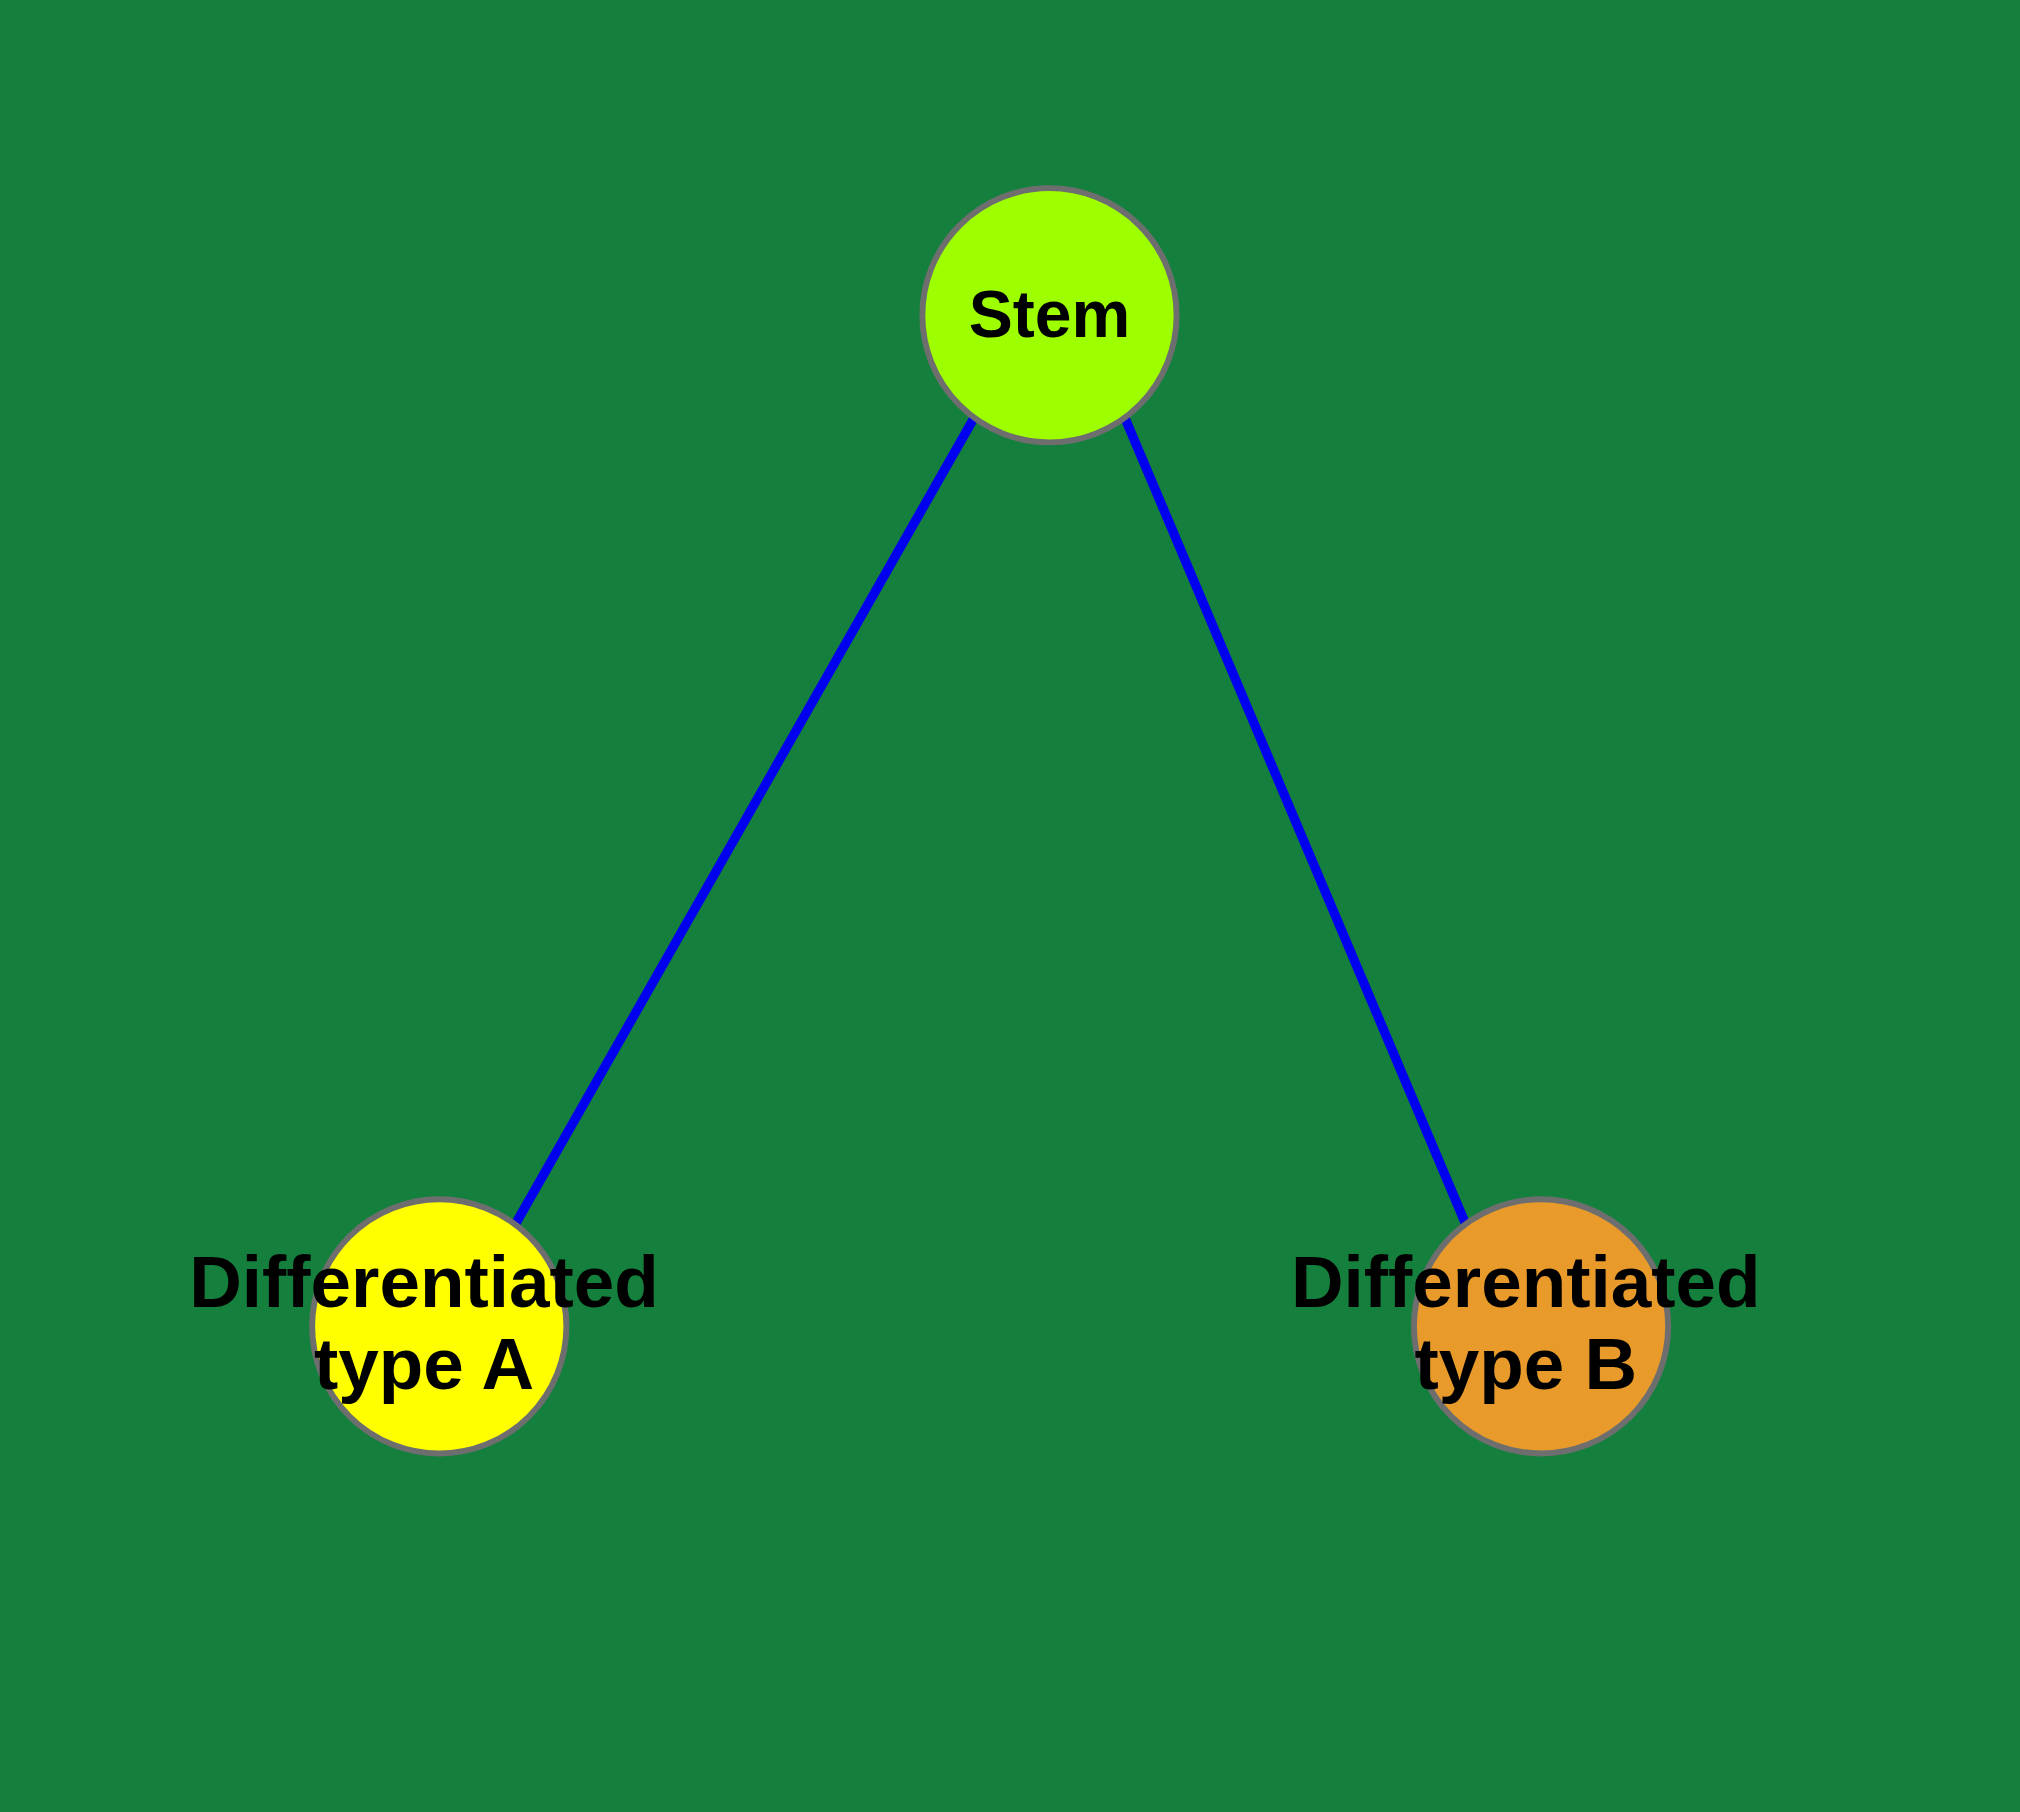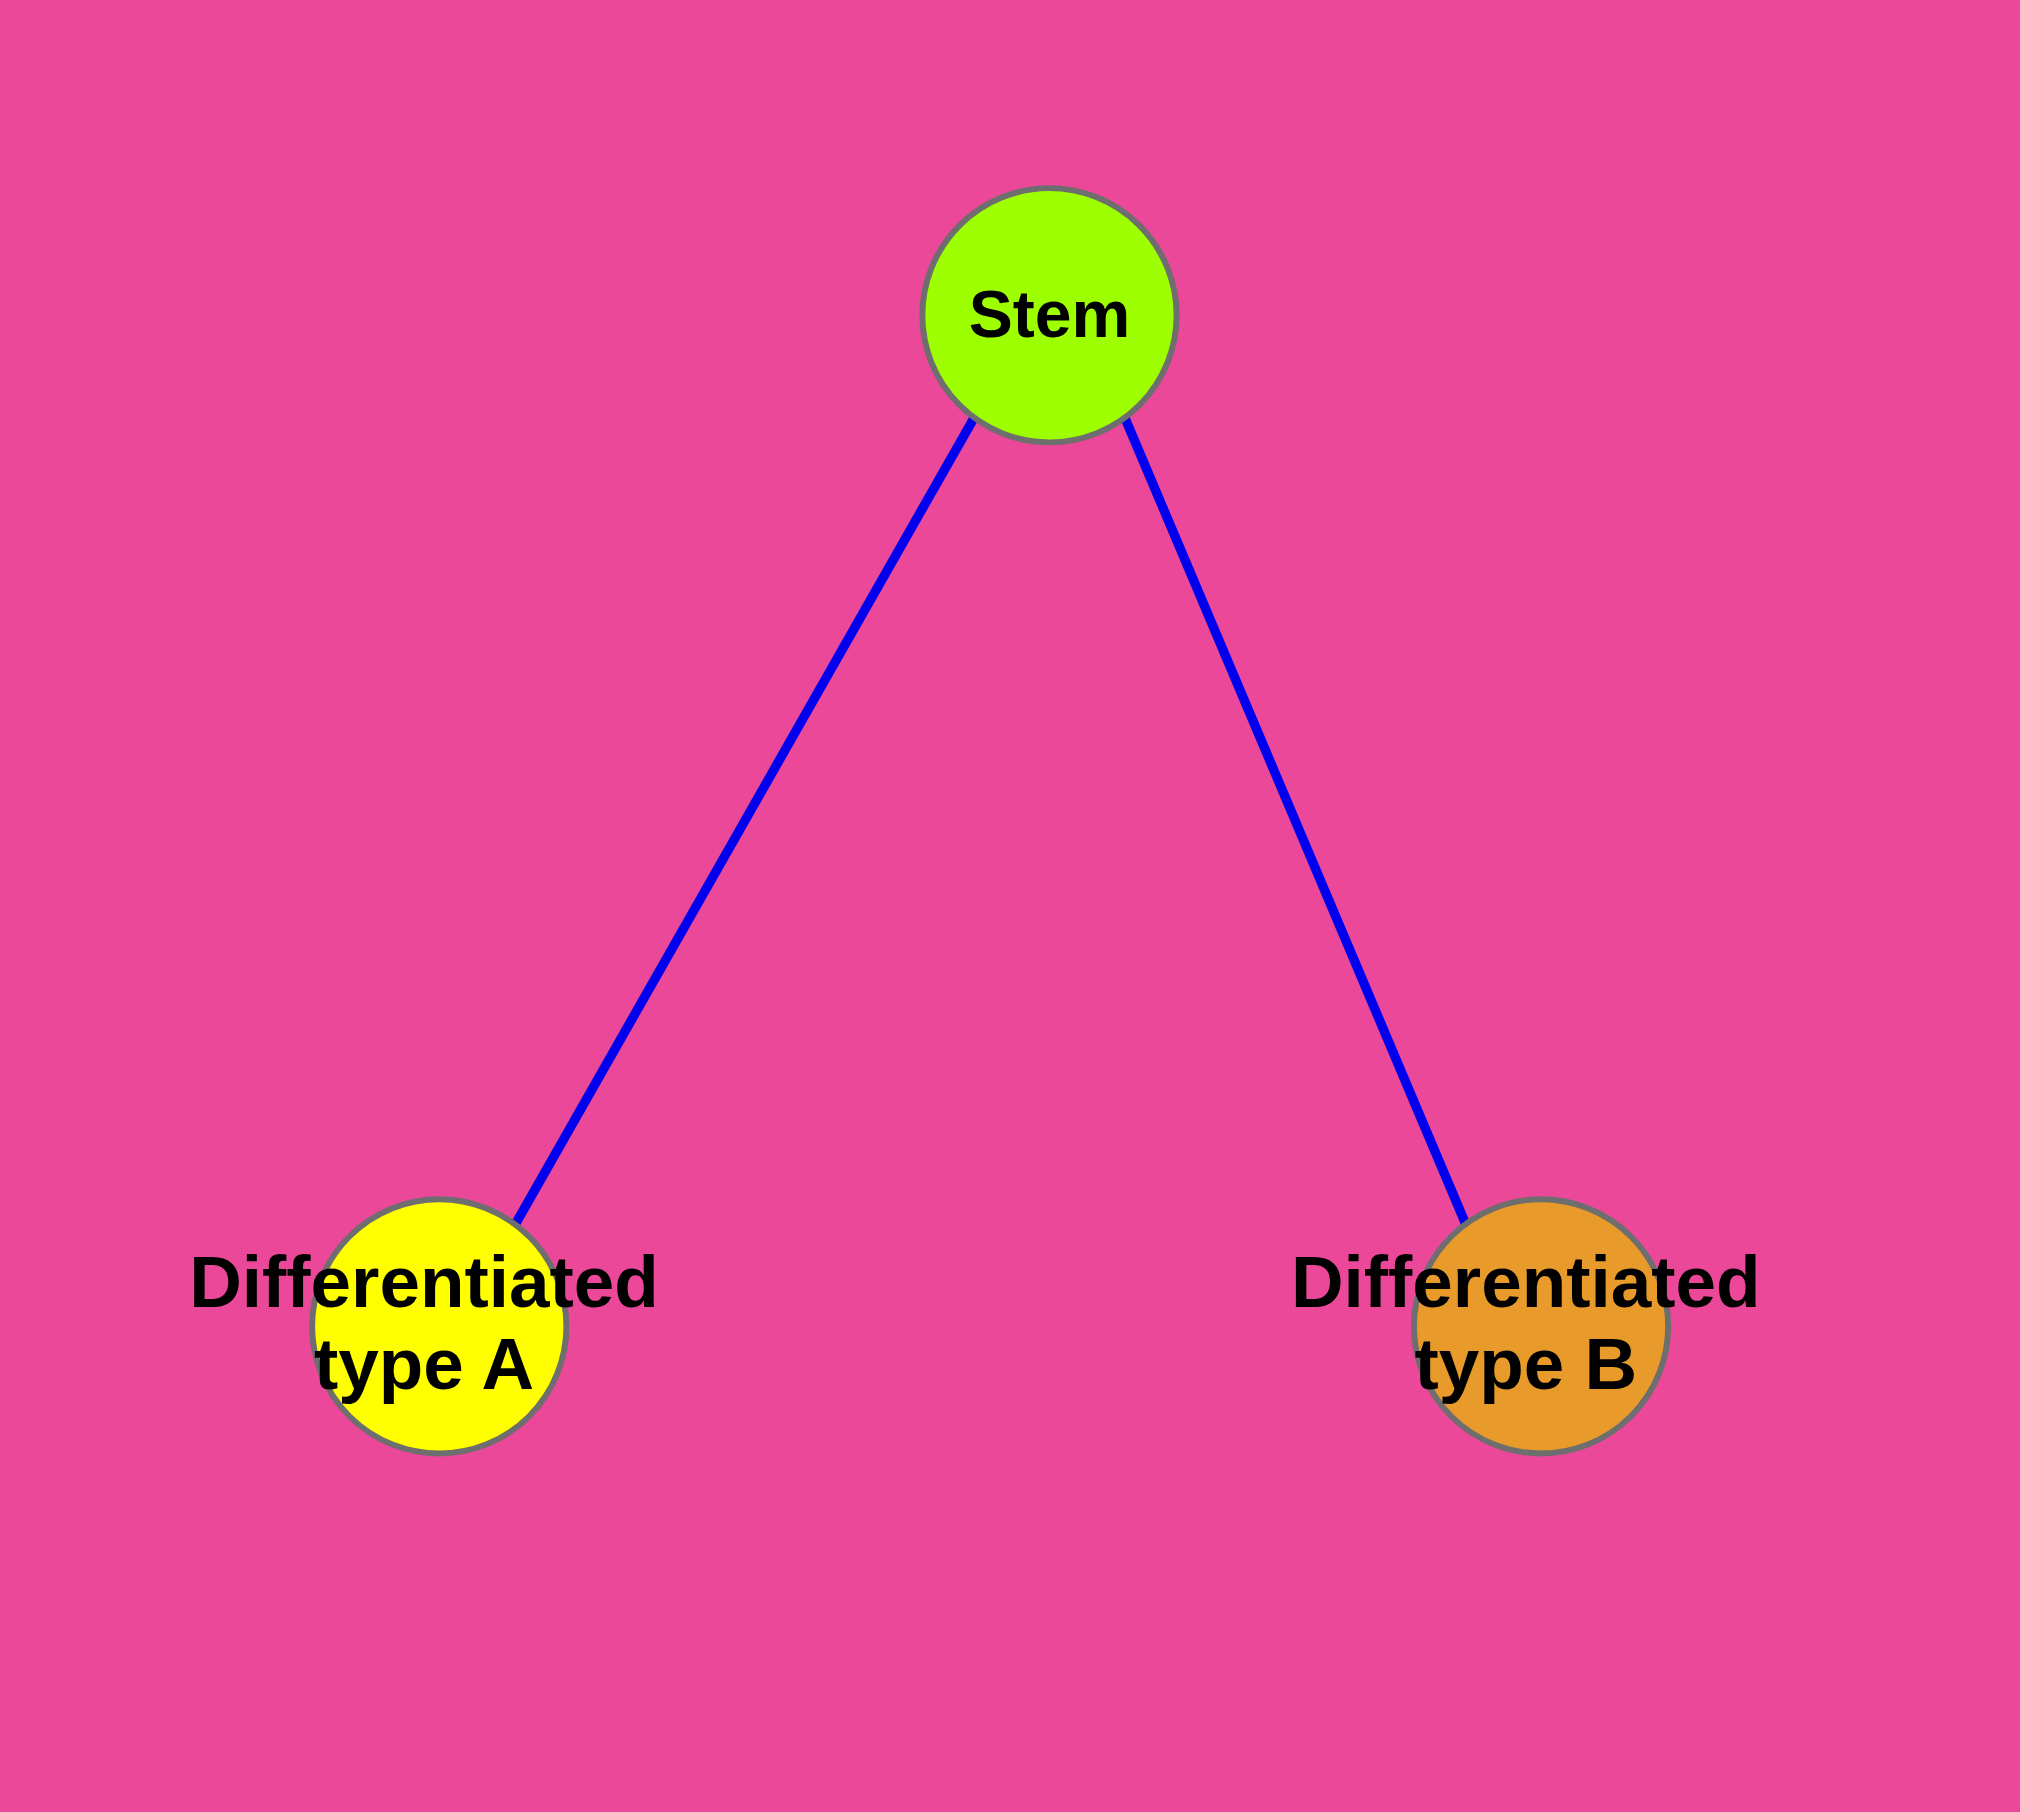--- a/index.html
+++ b/index.html
@@ -9,21 +9,21 @@
   body {
     width: 2021px;
     height: 1812px;
     overflow: hidden;
     font-family: "Liberation Sans", sans-serif;
   }
   #graph-canvas {
     position: relative;
     width: 2021px;
     height: 1812px;
-    background: #ec4899;
+    background: #15803d;
   }
   #graph-svg {
     position: absolute;
     top: 0;
     left: 0;
     width: 2021px;
     height: 1812px;
     display: block;
   }
   .node-label {

